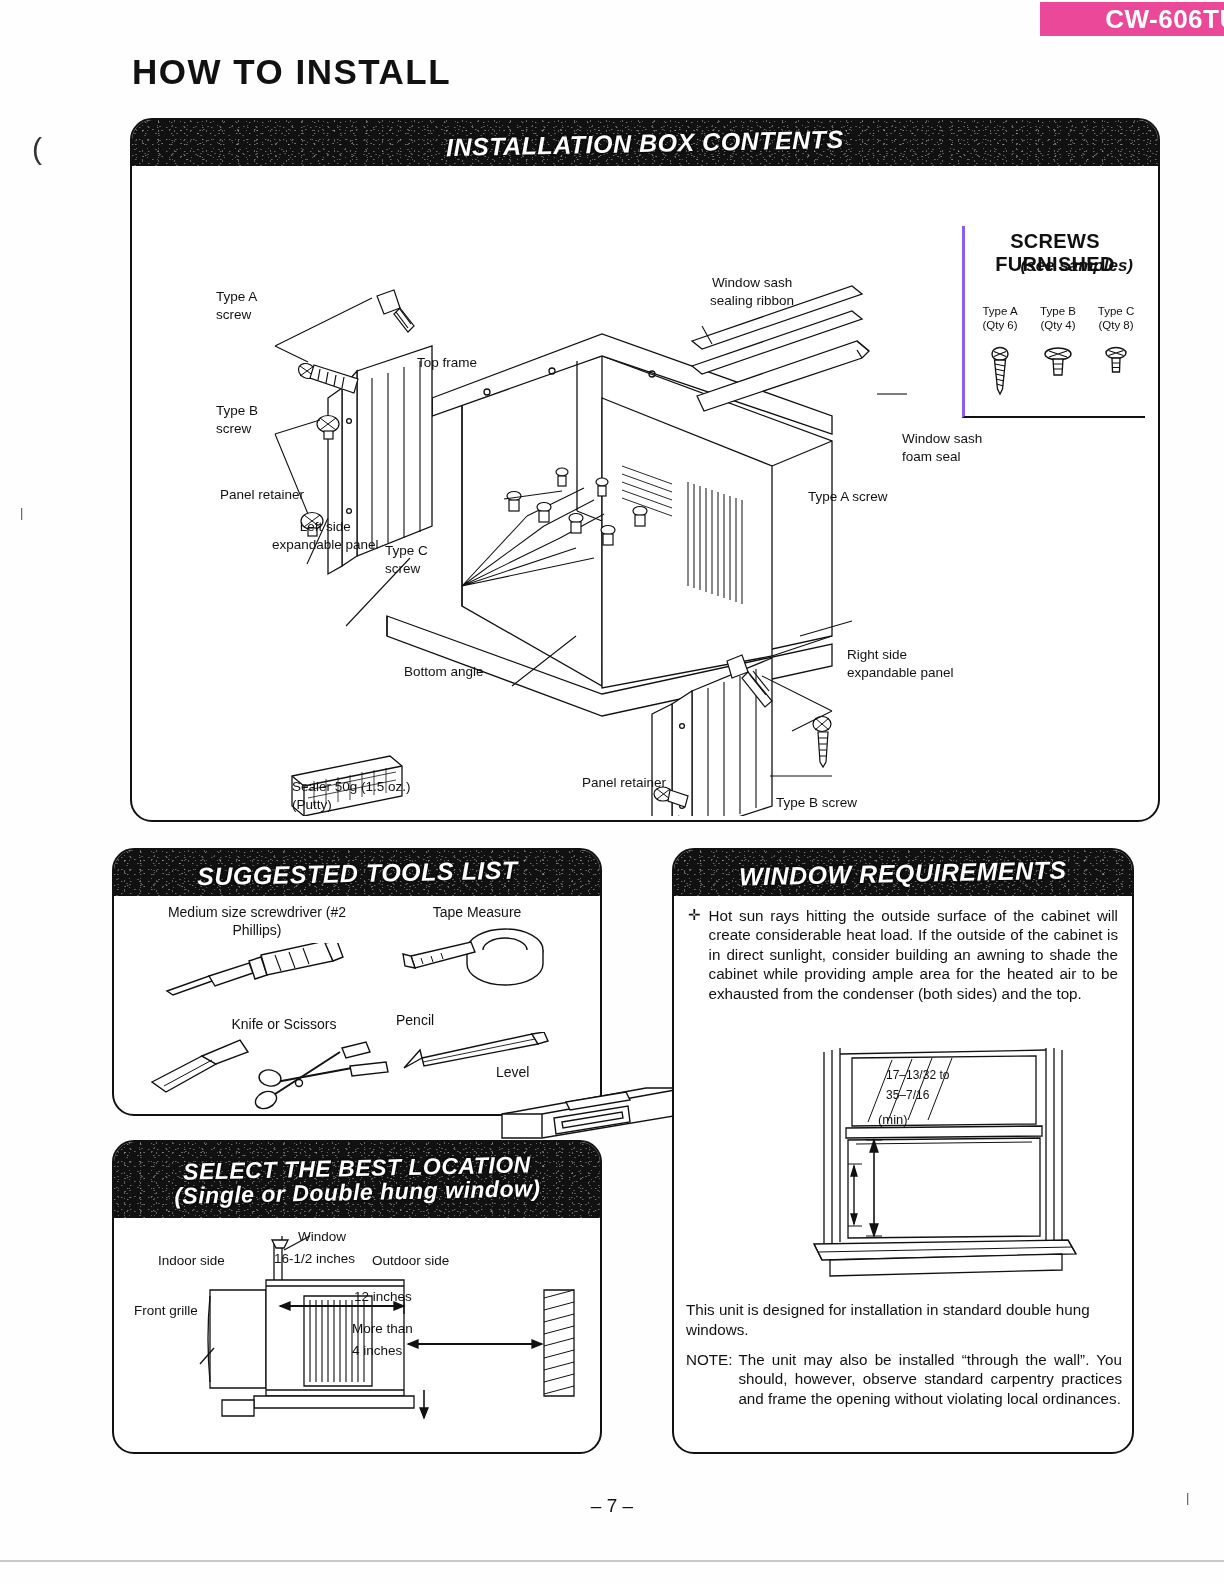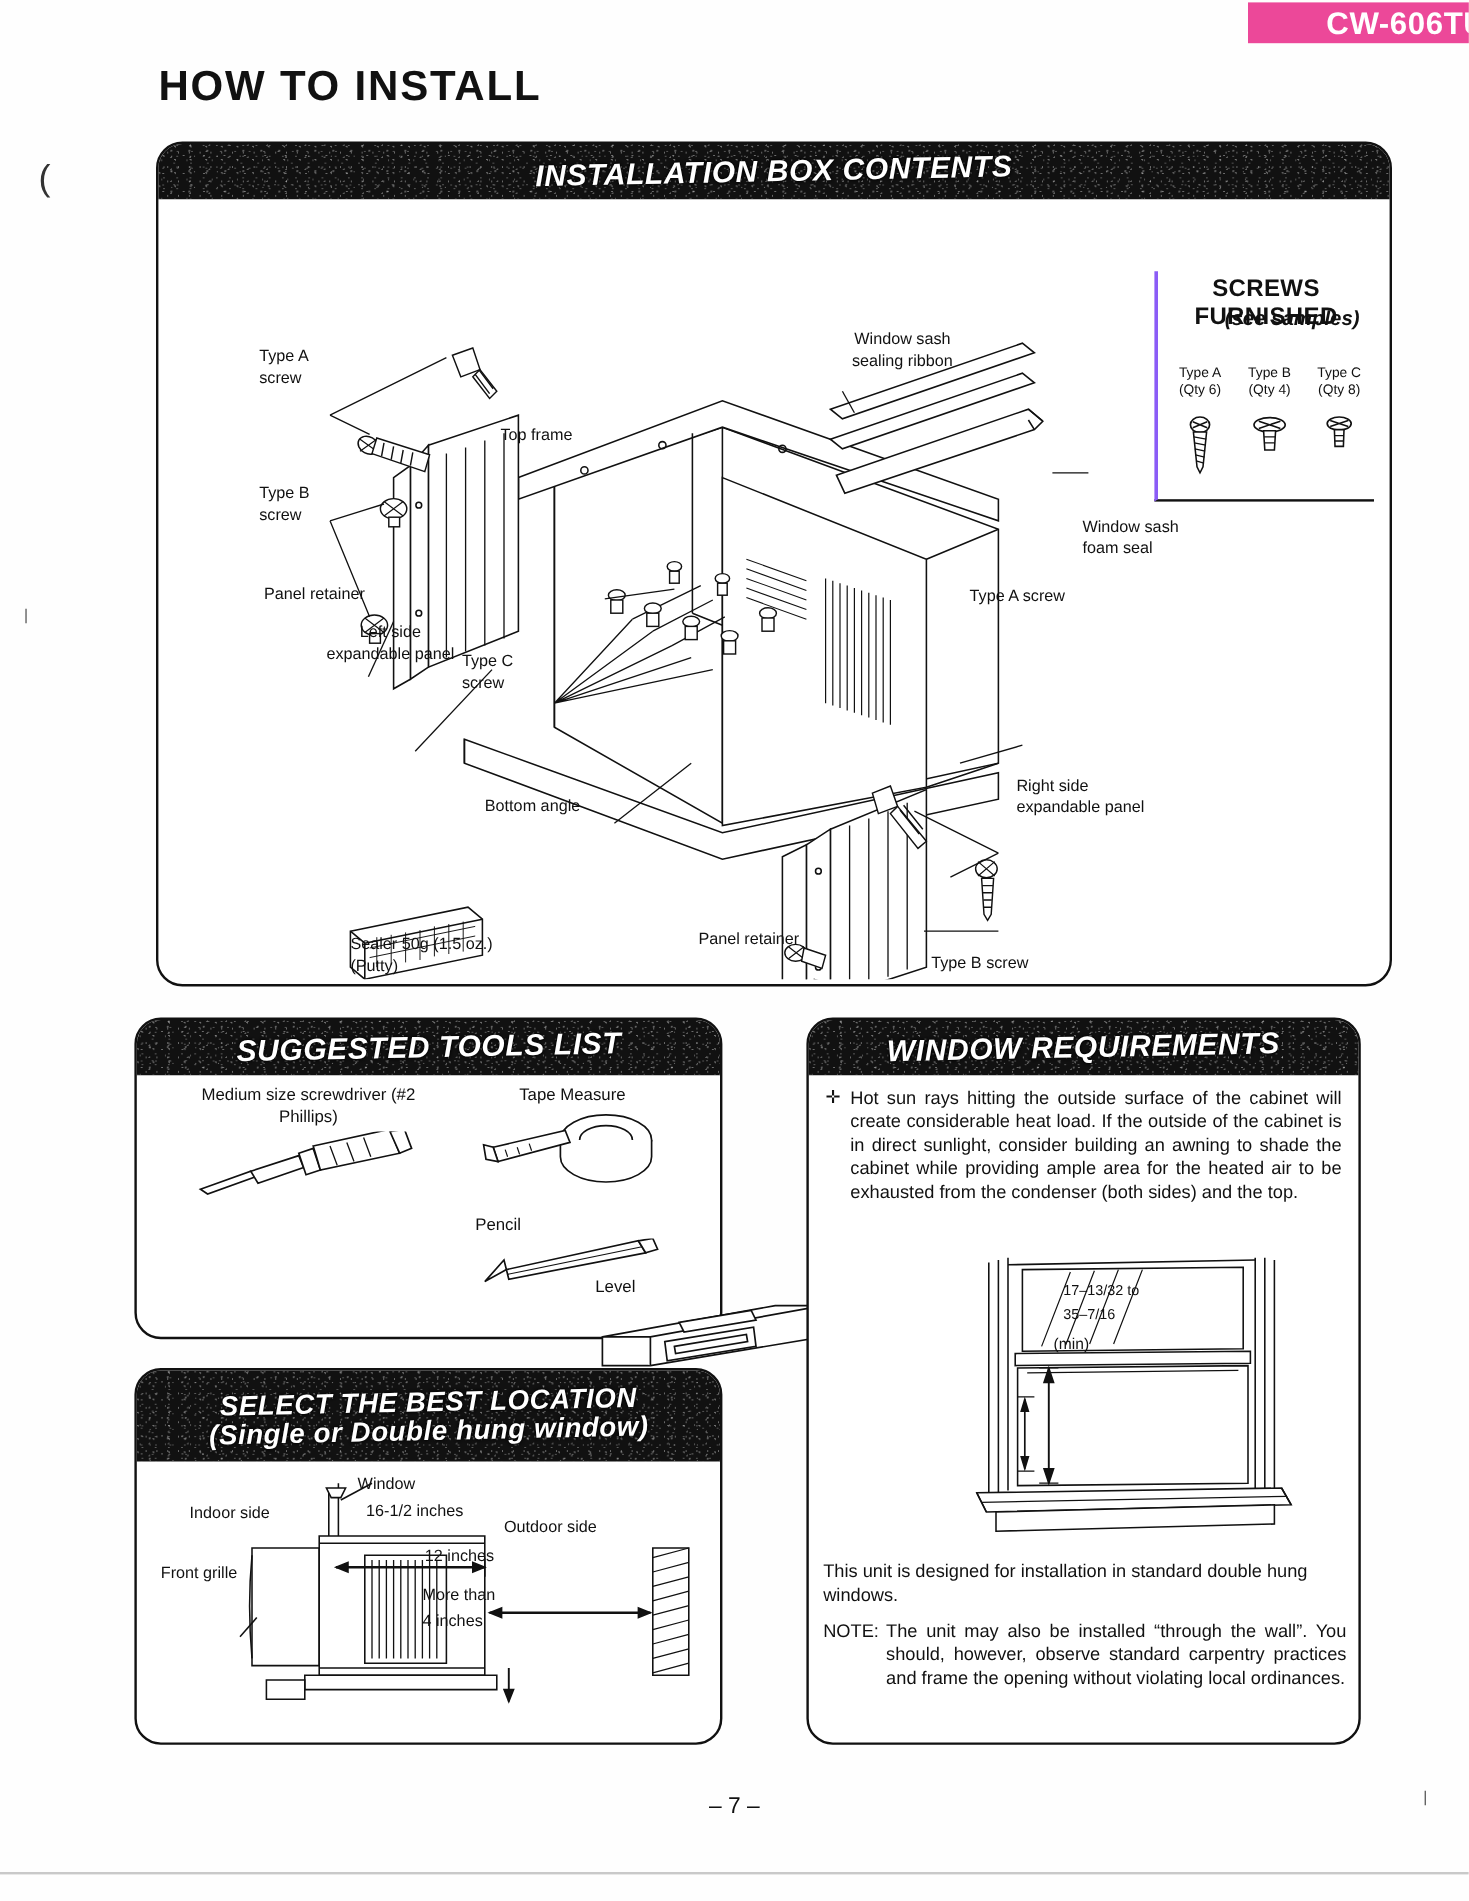--- a/index.html
+++ b/index.html
@@ -348,20 +348,37 @@
             <ellipse cx="118" cy="24" rx="38" ry="21"></ellipse>
             <ellipse cx="118" cy="24" rx="22" ry="12"></ellipse>
             <path d="M80 24 L80 38 A38 21 0 0 0 156 38 L156 24"></path>
             <path d="M24 30 L84 16 L88 26 L28 42 Z"></path>
             <path d="M16 28 L24 30 L28 42 L18 40 Z"></path>
             <path d="M34 32 L36 38 M44 30 L46 36 M54 27 L56 33" stroke-width="1"></path>
           </g>
         </svg>
       </div>
 
+      <div class="tool-item" style="left:30px;top:120px;width:280px;">
+        <div class="cap">Knife or Scissors</div>
+        <svg width="280" height="72" viewBox="0 0 280 72" style="margin:4px auto 0;">
+          <g stroke="#111" fill="#fff" stroke-width="1.4">
+            <path d="M8 44 L58 18 L72 26 L22 54 Z"></path>
+            <path d="M58 18 L96 2 L104 14 L72 26 Z"></path>
+            <path d="M20 48 L68 22" stroke-width="1"></path>
+            <path d="M128 58 L196 14" stroke-width="2"></path>
+            <path d="M132 44 L208 30" stroke-width="2"></path>
+            <ellipse cx="122" cy="62" rx="11" ry="8" transform="rotate(-25 122 62)"></ellipse>
+            <ellipse cx="126" cy="40" rx="11" ry="8" transform="rotate(10 126 40)"></ellipse>
+            <circle cx="155" cy="45" r="3.5"></circle>
+            <path d="M198 10 L222 4 L226 14 L202 20 Z"></path>
+            <path d="M206 28 L242 24 L244 34 L208 38 Z"></path>
+          </g>
+        </svg>
+      </div>
 
       <div class="tool-item" style="left:268px;top:116px;width:190px;">
         <div class="cap" style="text-align:left;padding-left:14px;">Pencil</div>
         <svg width="170" height="44" viewBox="0 0 170 44" style="margin:2px 0 0 10px;">
           <g stroke="#111" fill="#fff" stroke-width="1.4">
             <path d="M12 36 L30 26 L28 18 Z"></path>
             <path d="M30 26 L140 2 L146 12 L32 34 Z"></path>
             <path d="M140 2 L152 0 L156 9 L146 12 Z"></path>
             <path d="M31 30 L143 7" stroke-width="0.9"></path>
           </g>
@@ -429,22 +446,22 @@
           <path d="M310 200 L306 190 L314 190 Z" fill="#111"></path>
 
           <path d="M86 146 L100 130"></path>
 
           <path d="M170 32 L196 18"></path>
         </g>
       </svg>
 
       <div class="lbl" style="position:absolute;left:44px;top:34px;">Indoor side</div>
       <div class="lbl" style="position:absolute;left:184px;top:10px;">Window</div>
-      <div class="lbl" style="position:absolute;left:160px;top:32px;padding-left:31px;">16-1/2 inches</div>
-      <div class="lbl" style="position:absolute;left:258px;top:46px;margin-left:48px;">Outdoor side</div>
+      <div class="lbl" style="position:absolute;left:160px;top:32px;">16-1/2 inches</div>
+      <div class="lbl" style="position:absolute;left:258px;top:34px;">Outdoor side</div>
       <div class="lbl" style="position:absolute;left:20px;top:84px;">Front grille</div>
       <div class="lbl" style="position:absolute;left:240px;top:70px;">12 inches</div>
       <div class="lbl" style="position:absolute;left:238px;top:102px;">More than</div>
       <div class="lbl" style="position:absolute;left:238px;top:124px;">4 inches</div>
     </div>
   </div>
 
   <div class="panel" id="window-panel">
     <div class="banner noisy">
       <div class="banner-text">WINDOW REQUIREMENTS</div>

